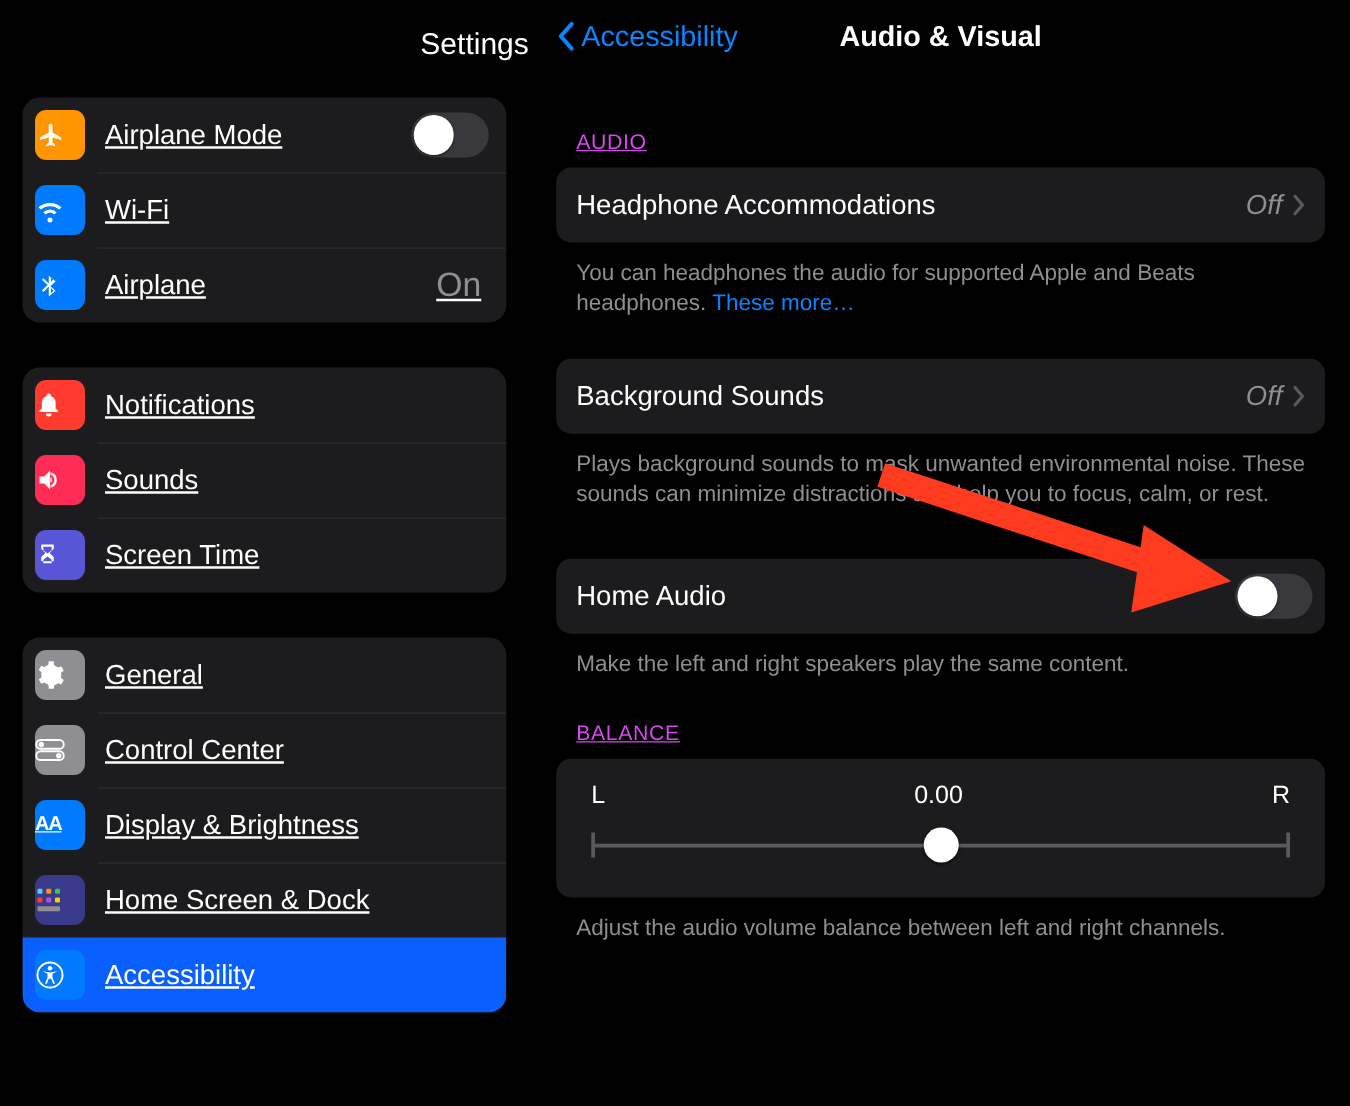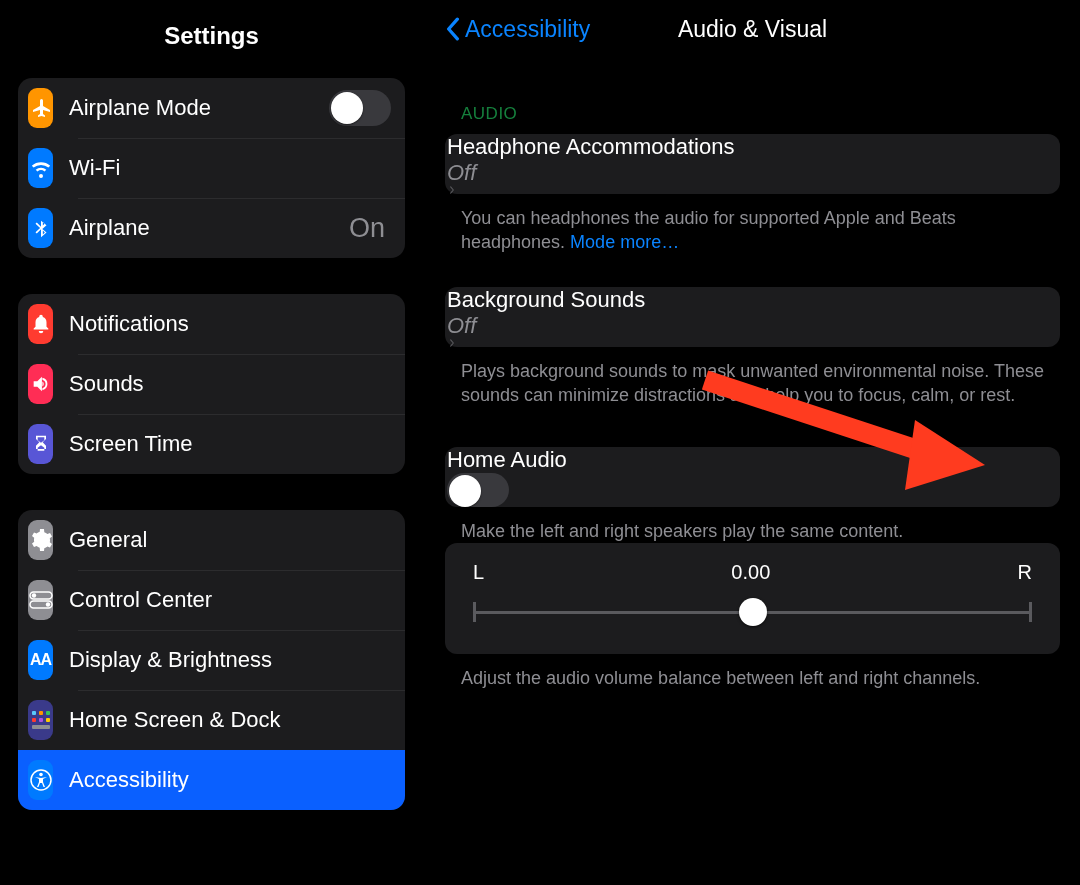--- a/index.html
+++ b/index.html
@@ -1,44 +1,44 @@
 <!DOCTYPE html>
 <html><head>
 <meta charset="utf-8">
 <style>
   * { box-sizing: border-box; margin: 0; padding: 0; font-family: -apple-system, "Helvetica Neue", Arial, sans-serif; }
   body { background: #000; color: #fff; width: 1080px; height: 885px; overflow: hidden; display: flex; }
   .left-pane { width: 425px; height: 100%; background: #000; border-right: 2px solid #000; padding: 0; }
   .right-pane { flex: 1; height: 100%; background: #000; padding: 0 20px 0 20px; position: relative; }
-  .title { text-align: center; font-size: 24px; font-weight: 700; padding: 22px 0 28px 0; }
-  .group { background: #1c1c1e; border-radius: 14px; margin: 0 18px 36px 18px; overflow: hidden; }
+  .title { text-align: right; font-size: 24px; font-weight: 400; padding: 22px 0 28px 0; }
+  .group { background: #1c1c1e; border-radius: 14px; margin: 0 18px 36px 18px; overflow: hidden; text-decoration: underline; }
   .row { display: flex; align-items: center; height: 60px; padding: 0 14px 0 10px; position: relative; }
   .row + .row::before { content: ""; position: absolute; left: 60px; right: 0; top: 0; height: 1px; background: #2c2c2e; }
-  .icon-box { width: 25px; height: 40px; border-radius: 9px; margin-right: 16px; display: flex; align-items: center; justify-content: center; flex-shrink: 0; }
+  .icon-box { width: 40px; height: 40px; border-radius: 9px; margin-right: 16px; display: flex; align-items: center; flex-shrink: 0; }
   .row-label { font-size: 22px; color: #fff; flex: 1; }
   .row-value { font-size: 27px; color: #8e8e93; margin-right: 6px; }
   .row-selected { background: #0a60ff; }
   .row-selected::before { display: none !important; }
   
   .c-orange { background:#ff9500; } .c-blue { background:#007aff; }
   .c-red { background:#ff3b30; } .c-indigo { background:#5856d6; }
   .c-gray { background:#8e8e93; }
 
   .toggle { width: 62px; height: 36px; background: #39393d; border-radius: 18px; position: relative; }
   .toggle .knob { width: 32px; height: 32px; background: #fff; border-radius: 50%; position: absolute; top: 2px; left: 2px; box-shadow: 0 1px 2px rgba(0,0,0,.5); }
 
   
   .nav { display: flex; align-items: center; height: 58px; position: relative; }
   .back { color: #0a84ff; font-size: 23px; display: flex; align-items: center; cursor: pointer; }
   .back svg { margin-right: 4px; }
-  .nav-title { position: absolute; left: 0; right: 0; text-align: center; font-size: 23px; font-weight: 400; pointer-events: none; }
-  .section-header { color: #15803d; font-size: 17px; letter-spacing: .5px; margin: 46px 0 10px 16px; text-transform: uppercase; }
+  .nav-title { position: absolute; left: 0; right: 0; text-align: center; font-size: 23px; font-weight: 700; pointer-events: none; }
+  .section-header { color: #d946ef; font-size: 17px; letter-spacing: .5px; margin: 46px 0 10px 16px; text-transform: uppercase; text-decoration: underline; }
   .section-header.small { font-size: 17px; }
   .card { background: #1c1c1e; border-radius: 12px; }
-  .card .crow { display: flex; align-items: flex-start; height: 60px; padding: 0 2px; font-size: 22px; flex-direction: column; }
+  .card .crow { display: flex; align-items: center; height: 60px; padding: 0 16px; font-size: 22px; }
   .crow-label { flex: 1; color: #fff; }
   .crow-value { color: #8e8e93; font-size: 22px; margin-right: 8px; font-style: italic; }
   .chev { color: #5a5a5e; }
   .caption { color: #8e8e93; font-size: 18px; line-height: 1.35; margin: 12px 16px 0 16px; }
   .caption a, .caption .link { color: #0a84ff; }
   .spacer { height: 32px; }
 
   .balance-card { background:#1c1c1e; border-radius:12px; padding: 18px 28px 28px 28px; }
   .balance-row { display:flex; justify-content:space-between; font-size:20px; color:#fff; margin-bottom:14px; }
   .slider { position:relative; height:28px; }
@@ -185,21 +185,21 @@
   <div class="card">
     <div class="crow">
       <div class="crow-label">Headphone Accommodations</div>
       <div class="crow-value">Off</div>
       <svg class="chev" width="10" height="18" viewBox="0 0 10 18">
           <path d="M2 2l6 7-6 7" stroke="#5a5a5e" stroke-width="2.5" fill="none" stroke-linecap="round" stroke-linejoin="round"></path>
         </svg>
     </div>
   </div>
   <div class="caption">
-    <span>You can headphones the audio for supported Apple and Beats headphones. </span><span class="link">Mode more…</span>
+    <span>You can headphones the audio for supported Apple and Beats headphones. </span><span class="link">These more…</span>
   </div>
 
   <div class="spacer"></div>
 
   <div class="card">
     <div class="crow">
       <div class="crow-label">Background Sounds</div>
       <div class="crow-value">Off</div>
       <svg class="chev" width="10" height="18" viewBox="0 0 10 18">
           <path d="M2 2l6 7-6 7" stroke="#5a5a5e" stroke-width="2.5" fill="none" stroke-linecap="round" stroke-linejoin="round"></path>
@@ -213,20 +213,21 @@
   <div class="card">
     <div class="crow" style="padding-right:10px">
       <div class="crow-label">Home Audio</div>
       <div class="toggle">
           <div class="knob"></div>
         </div>
     </div>
   </div>
   <div class="caption">Make the left and right speakers play the same content.</div>
 
+  <div class="section-header small" style="margin-top:34px">BALANCE</div>
 
   <div class="balance-card">
     <div class="balance-row">
       <span>L</span>
       <span>0.00</span>
       <span>R</span>
     </div>
     <div class="slider">
       <div class="tick l"></div>
       <div class="track"></div>

